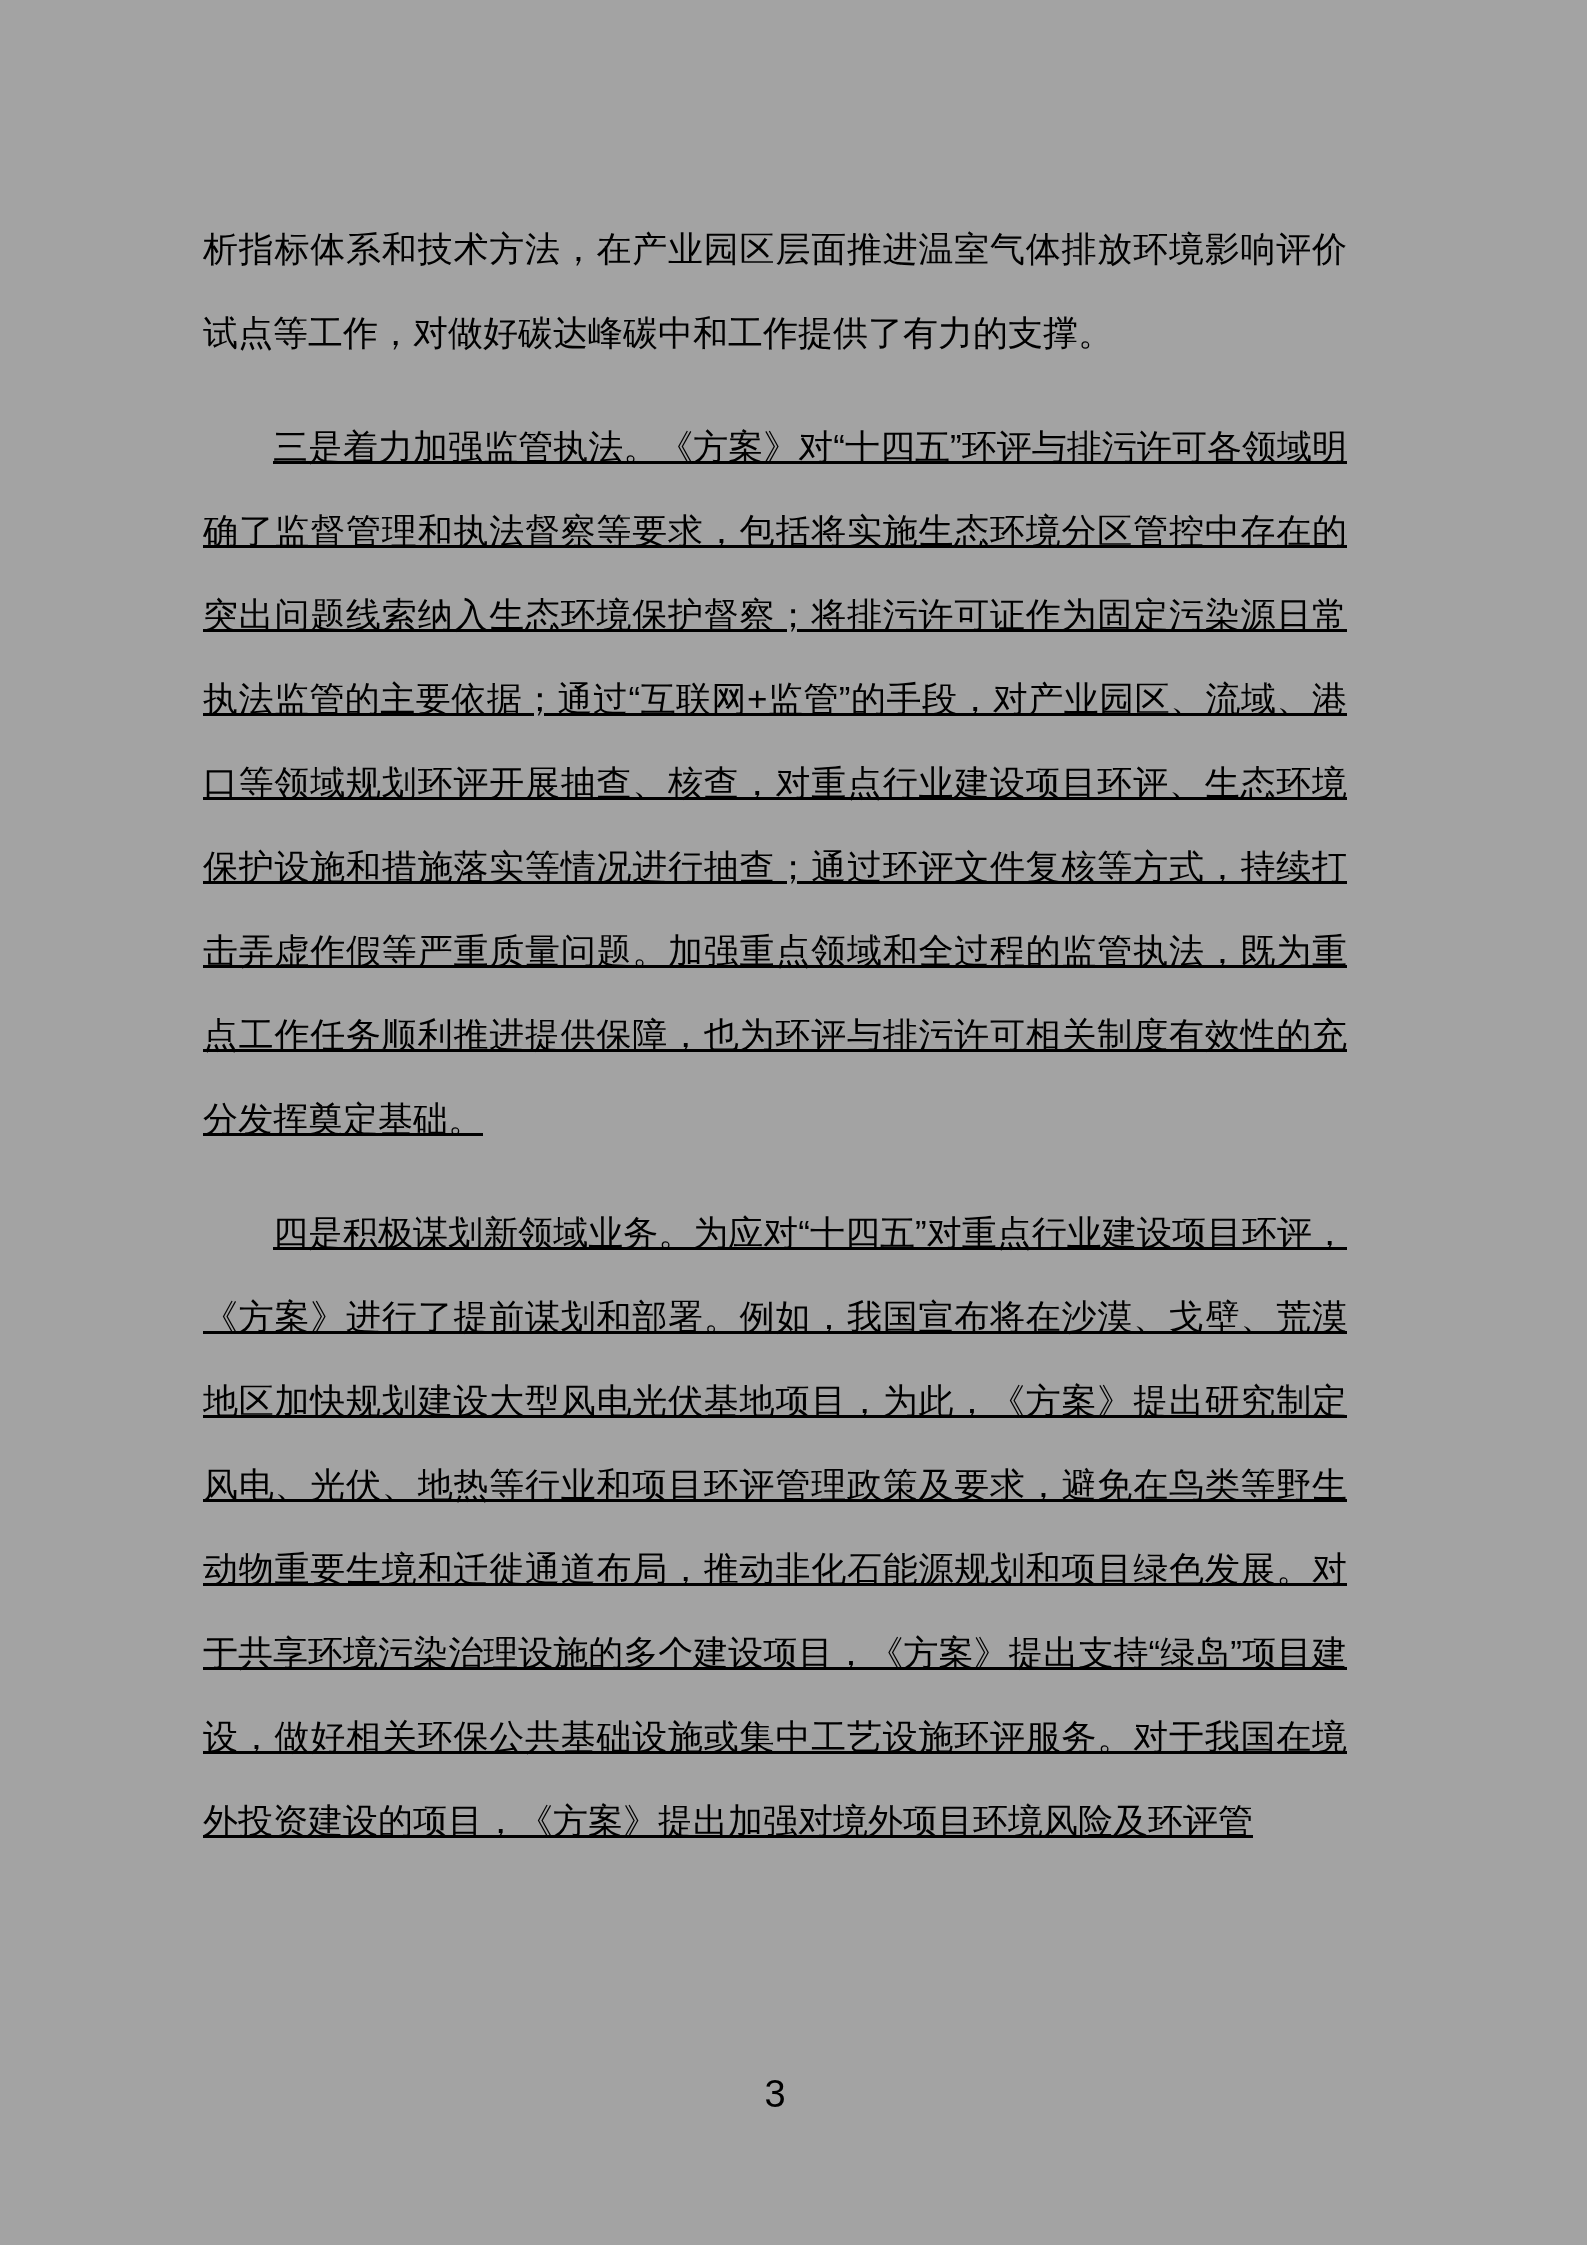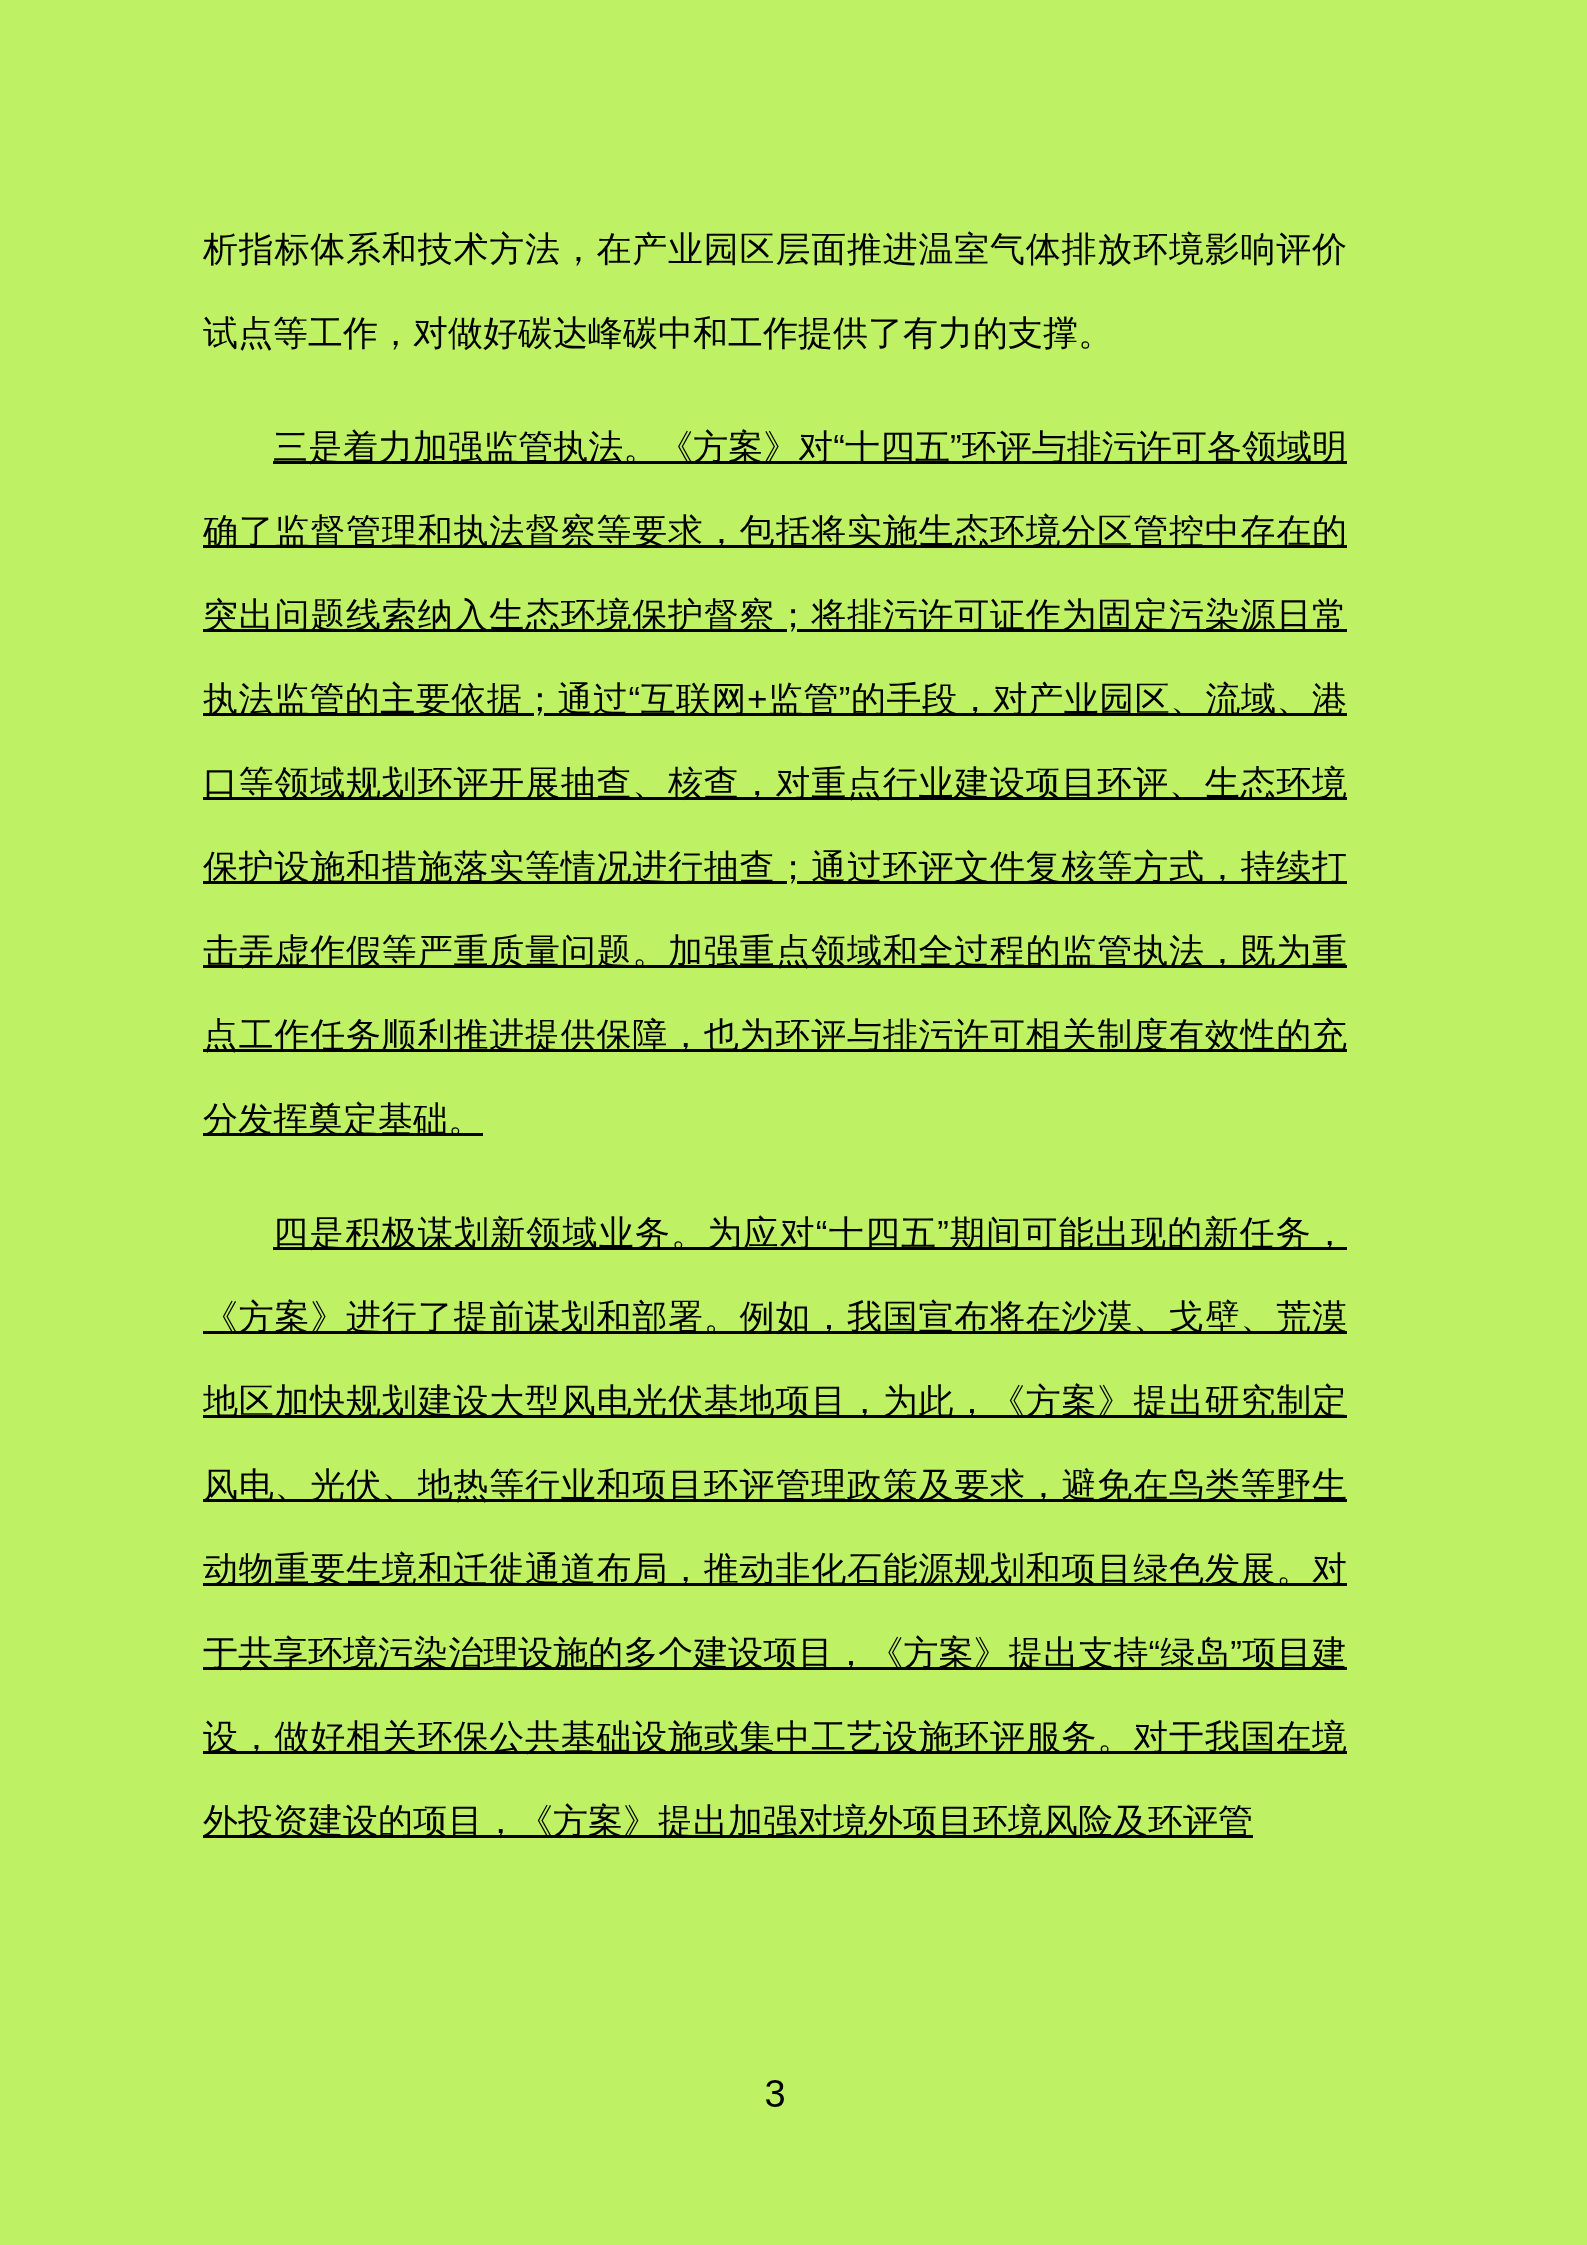--- a/index.html
+++ b/index.html
@@ -4,21 +4,21 @@
 <style>
   html, body {
     margin: 0;
     padding: 0;
     background: #ffffff;
   }
   .page {
     position: relative;
     width: 1587px;
     height: 2245px;
-    background: #bef264;
+    background: #a3a3a3;
     overflow: hidden;
     font-family: "Liberation Sans", "DejaVu Sans", sans-serif;
     color: #000000;
   }
   .content {
     position: absolute;
     left: 203px;
     top: 207px;
     width: 1144px;
   }
@@ -49,18 +49,18 @@
     color: #000000;
   }
 </style>
 </head>
 <body>
 
 <div class="page">
   <main class="content">
     <p class="para no-indent">析指标体系和技术方法，在产业园区层面推进温室气体排放环境影响评价试点等工作，对做好碳达峰碳中和工作提供了有力的支撑。</p>
     <p class="para indent">三是着力加强监管执法。《方案》对“十四五”环评与排污许可各领域明确了监督管理和执法督察等要求，包括将实施生态环境分区管控中存在的突出问题线索纳入生态环境保护督察；将排污许可证作为固定污染源日常执法监管的主要依据；通过“互联网+监管”的手段，对产业园区、流域、港口等领域规划环评开展抽查、核查，对重点行业建设项目环评、生态环境保护设施和措施落实等情况进行抽查；通过环评文件复核等方式，持续打击弄虚作假等严重质量问题。加强重点领域和全过程的监管执法，既为重点工作任务顺利推进提供保障，也为环评与排污许可相关制度有效性的充分发挥奠定基础。</p>
-    <p class="para indent">四是积极谋划新领域业务。为应对“十四五”期间可能出现的新任务，《方案》进行了提前谋划和部署。例如，我国宣布将在沙漠、戈壁、荒漠地区加快规划建设大型风电光伏基地项目，为此，《方案》提出研究制定风电、光伏、地热等行业和项目环评管理政策及要求，避免在鸟类等野生动物重要生境和迁徙通道布局，推动非化石能源规划和项目绿色发展。对于共享环境污染治理设施的多个建设项目，《方案》提出支持“绿岛”项目建设，做好相关环保公共基础设施或集中工艺设施环评服务。对于我国在境外投资建设的项目，《方案》提出加强对境外项目环境风险及环评管</p>
+    <p class="para indent">四是积极谋划新领域业务。为应对“十四五”对重点行业建设项目环评，《方案》进行了提前谋划和部署。例如，我国宣布将在沙漠、戈壁、荒漠地区加快规划建设大型风电光伏基地项目，为此，《方案》提出研究制定风电、光伏、地热等行业和项目环评管理政策及要求，避免在鸟类等野生动物重要生境和迁徙通道布局，推动非化石能源规划和项目绿色发展。对于共享环境污染治理设施的多个建设项目，《方案》提出支持“绿岛”项目建设，做好相关环保公共基础设施或集中工艺设施环评服务。对于我国在境外投资建设的项目，《方案》提出加强对境外项目环境风险及环评管</p>
   </main>
   <footer class="page-footer">
     <span>3</span>
   </footer>
 </div>
 
 </body></html>

